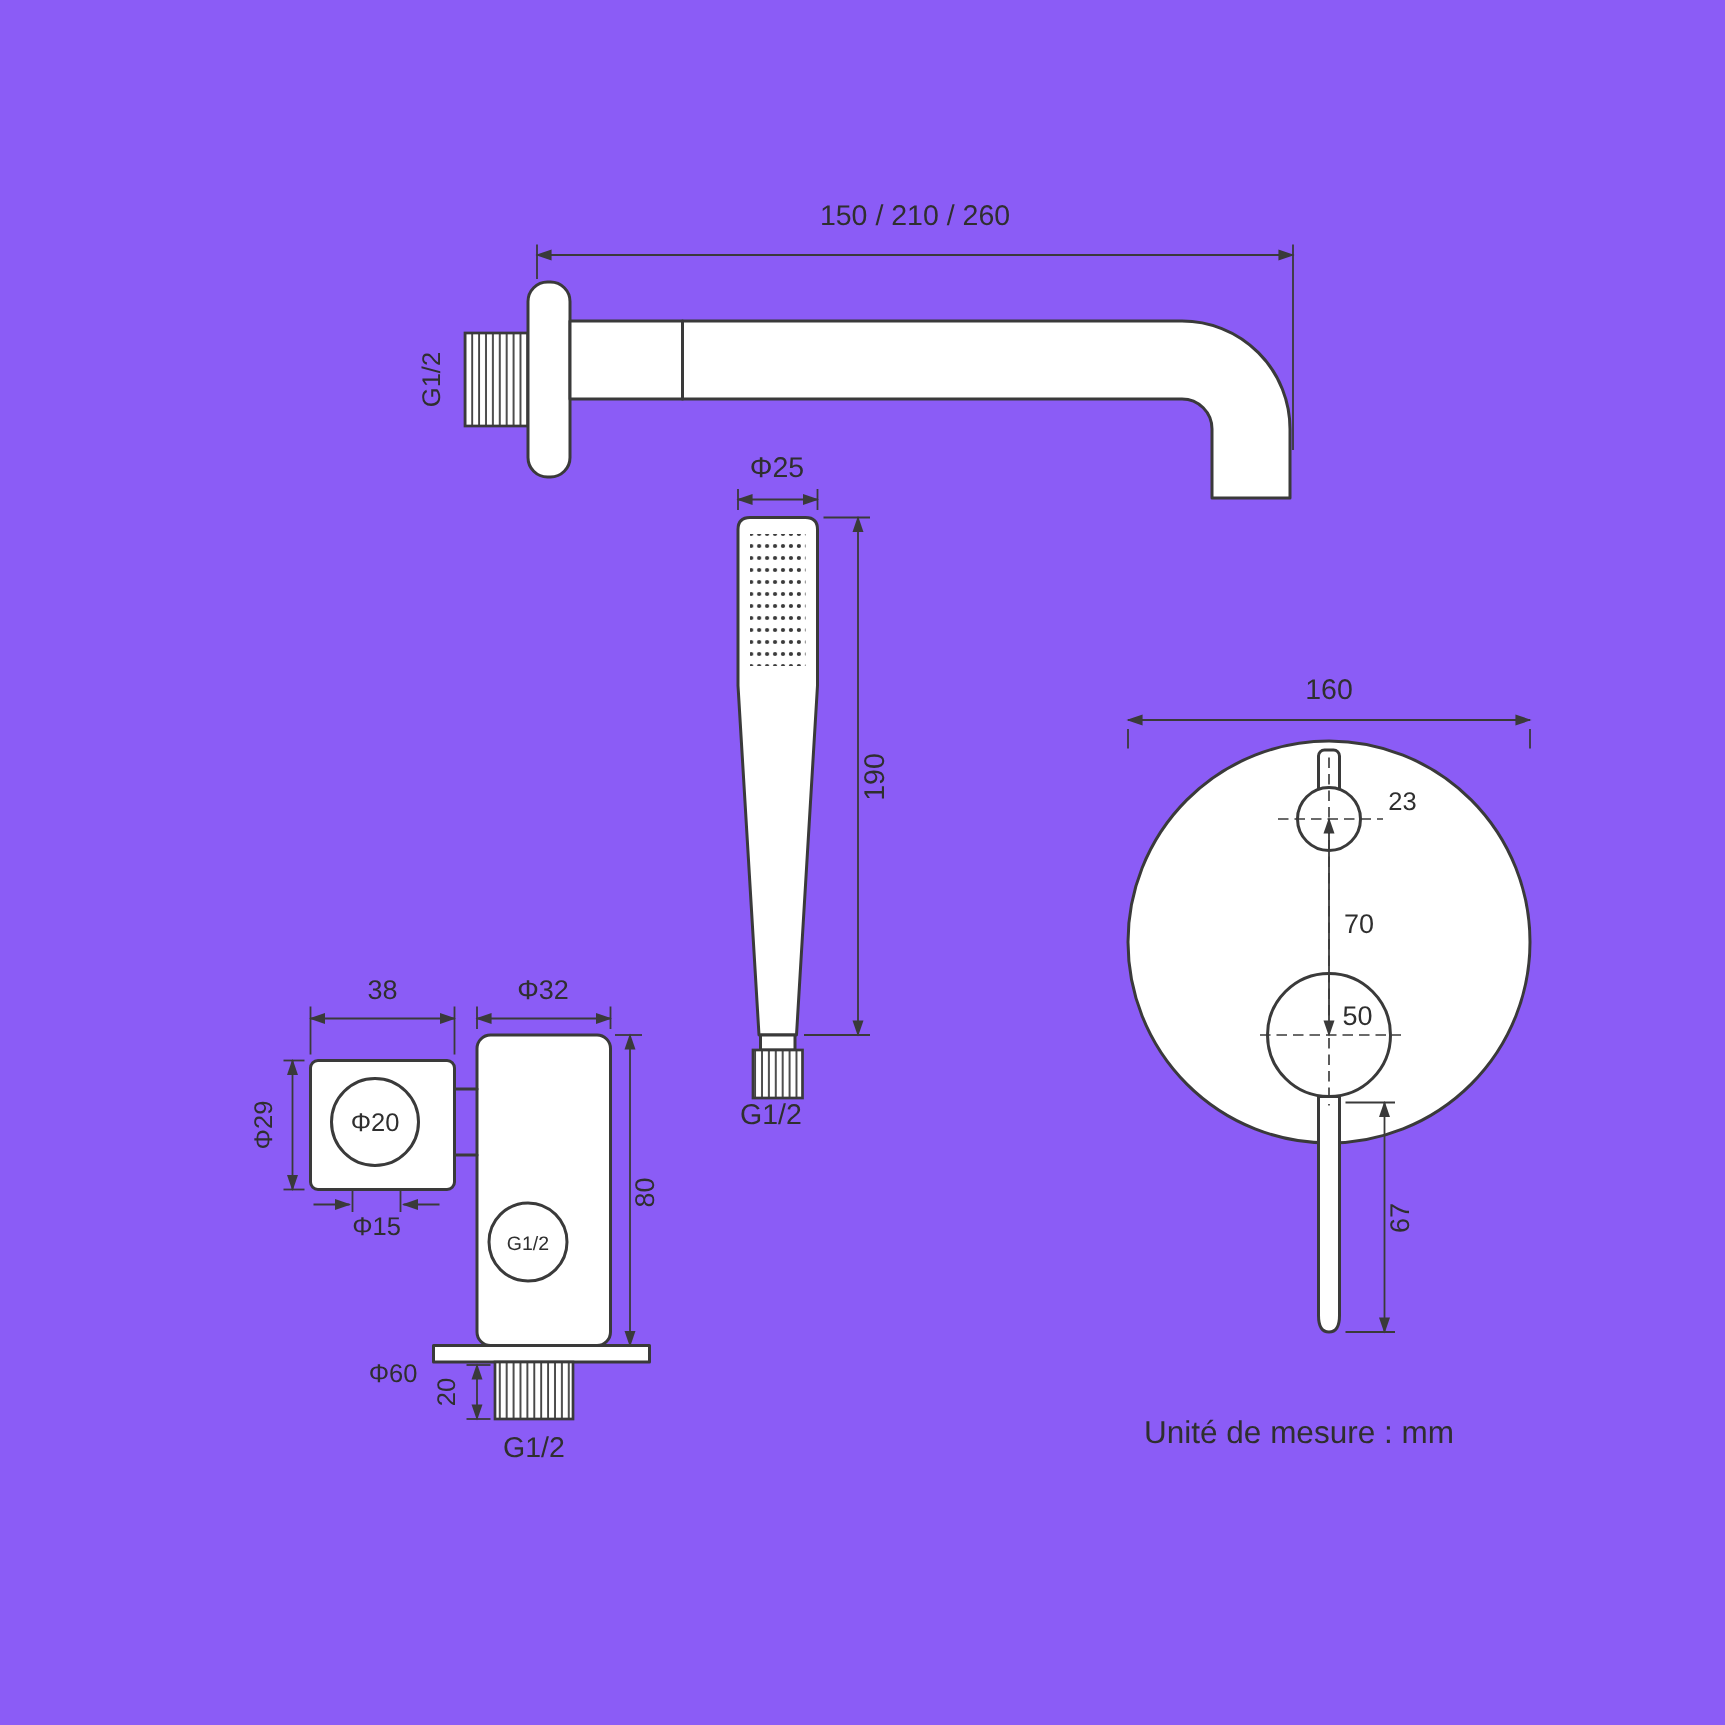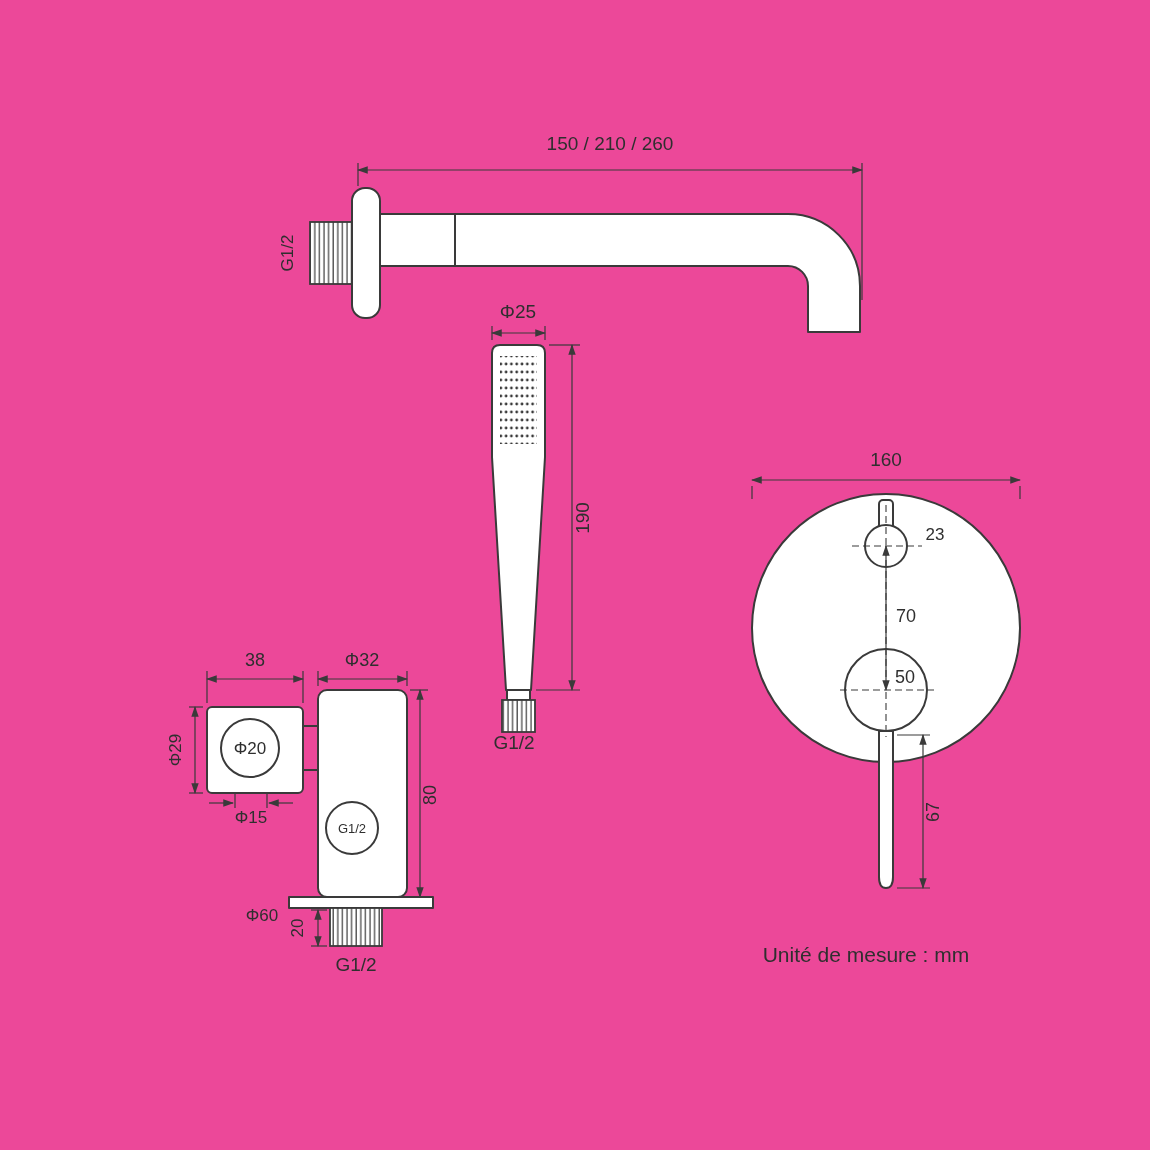--- a/index.html
+++ b/index.html
@@ -1,17 +1,17 @@
 <!DOCTYPE html>
 <html><head>
 <meta charset="utf-8">
 <style>
   html,body { margin:0; padding:0; background:#ffffff; }
   .canvas {
-    width:1150px; height:1150px; background:#ec4899; position:relative;
+    width:1150px; height:1150px; background:#8b5cf6; position:relative;
     font-family:"Liberation Sans", sans-serif;
   }
   svg { display:block; }
   svg text {
     fill:#2f2f2f;
     font-family:"Liberation Sans", sans-serif;
   }
   .outline { stroke:#3a3a3a; stroke-width:2; fill:none; stroke-linejoin:round; stroke-linecap:round; }
   .outline-f { stroke:#3a3a3a; stroke-width:2; fill:#ffffff; stroke-linejoin:round; }
   .dim { stroke:#3a3a3a; stroke-width:1.2; fill:none; }

